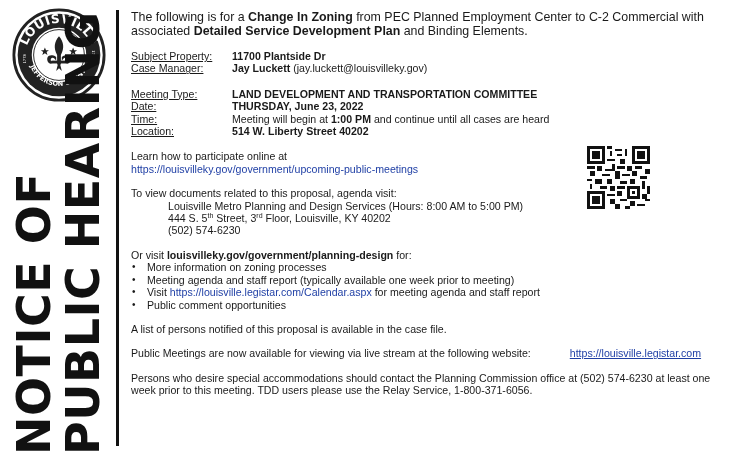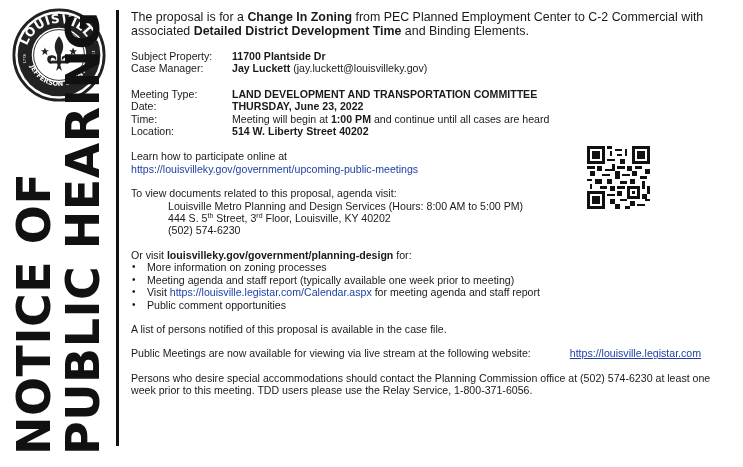--- a/index.html
+++ b/index.html
@@ -16,21 +16,21 @@
     white-space: nowrap;
   }
   .vertical-title div { height: 49px; }
   .divider { position: absolute; left: 116px; top: 10px; width: 3px; height: 436px; background: #111; }
 
   .content { position: absolute; left: 131px; top: 10px; width: 605px; font-size: 10.6px; line-height: 12.4px; }
   .intro { font-size: 12.4px; line-height: 14px; margin-bottom: 12px; }
   .intro b { font-weight: bold; }
 
   .kv { display: flex; }
-  .kv .k { width: 101px; flex: 0 0 101px; }
+  .kv .k { width: 101px; flex: 0 0 101px; text-decoration: underline; }
   .kv .v { flex: 1; }
   .kv .v.bold { font-weight: bold; }
   .kv-gap { height: 13px; }
 
   .link { color: #1f3fa5; }
   .link.u { text-decoration: underline; padding-left: 36px; }
   .para { margin-bottom: 12px; }
   .indent { padding-left: 37px; }
   sup { font-size: 7px; line-height: 0; vertical-align: 4px; }
 
@@ -74,21 +74,21 @@
   <div class="vertical-title">
     <div>NOTICE OF</div>
     <div>PUBLIC HEARING</div>
   </div>
 </div>
 
 <div class="divider"></div>
 
 <div class="content">
   <div class="intro">
-    <span>The proposal is for a </span><b>Change In Zoning</b><span> from PEC Planned Employment Center to C-2 Commercial with associated </span><b>Detailed District Development Time</b><span> and Binding Elements.</span>
+    <span>The following is for a </span><b>Change In Zoning</b><span> from PEC Planned Employment Center to C-2 Commercial with associated </span><b>Detailed Service Development Plan</b><span> and Binding Elements.</span>
   </div>
 
   <div class="kv">
     <span class="k">Subject Property:</span>
     <span class="v bold">11700 Plantside Dr</span>
   </div>
   <div class="kv">
     <span class="k">Case Manager:</span>
     <span class="v"><b>Jay Luckett</b><span> (jay.luckett@louisvilleky.gov)</span></span>
   </div>

